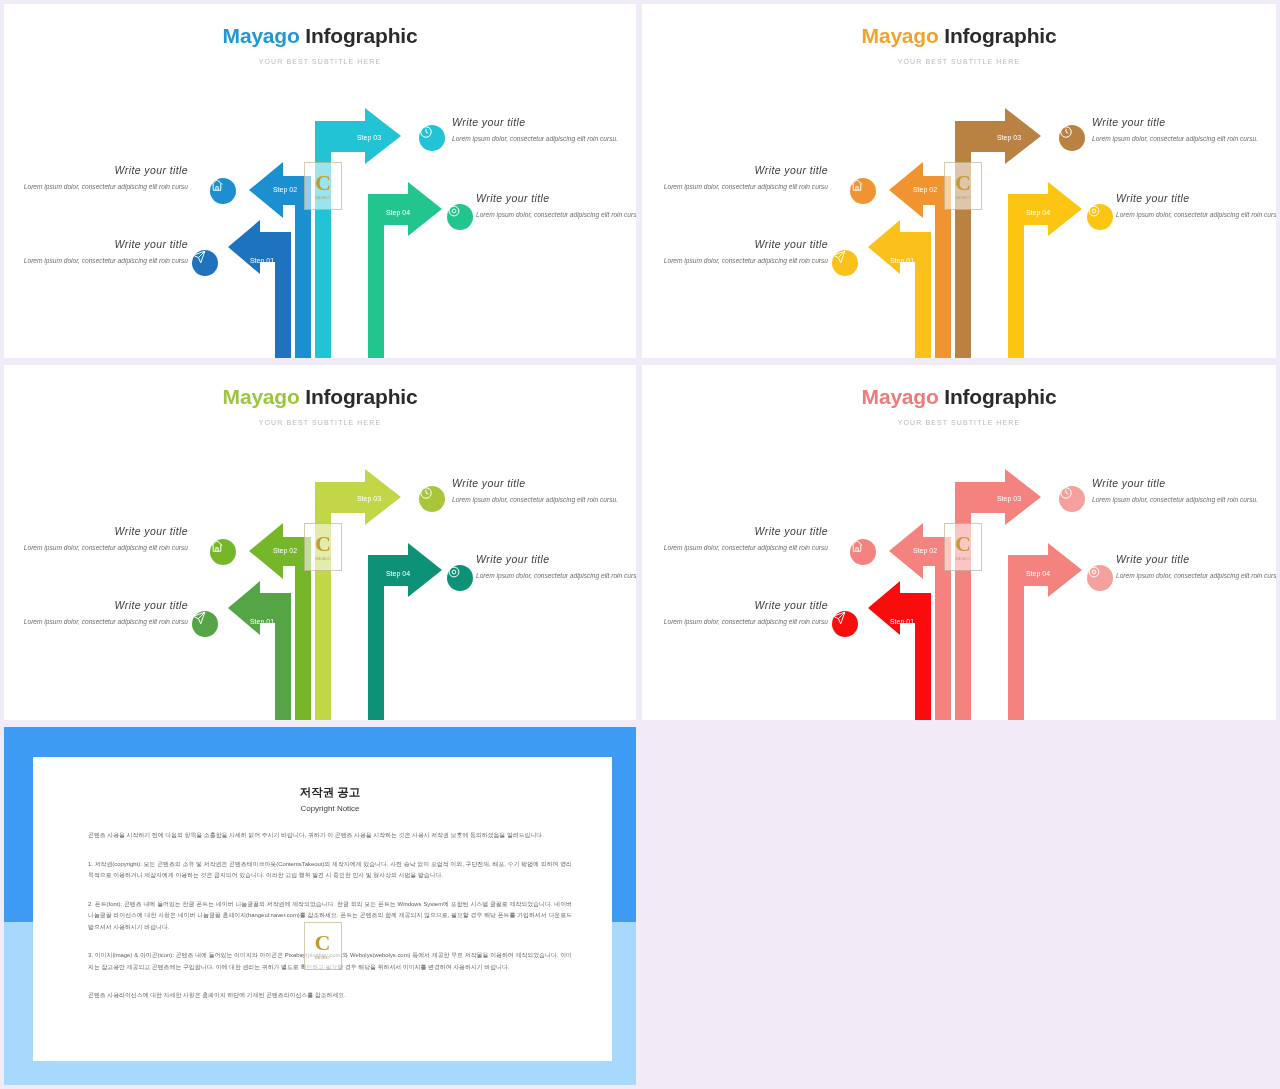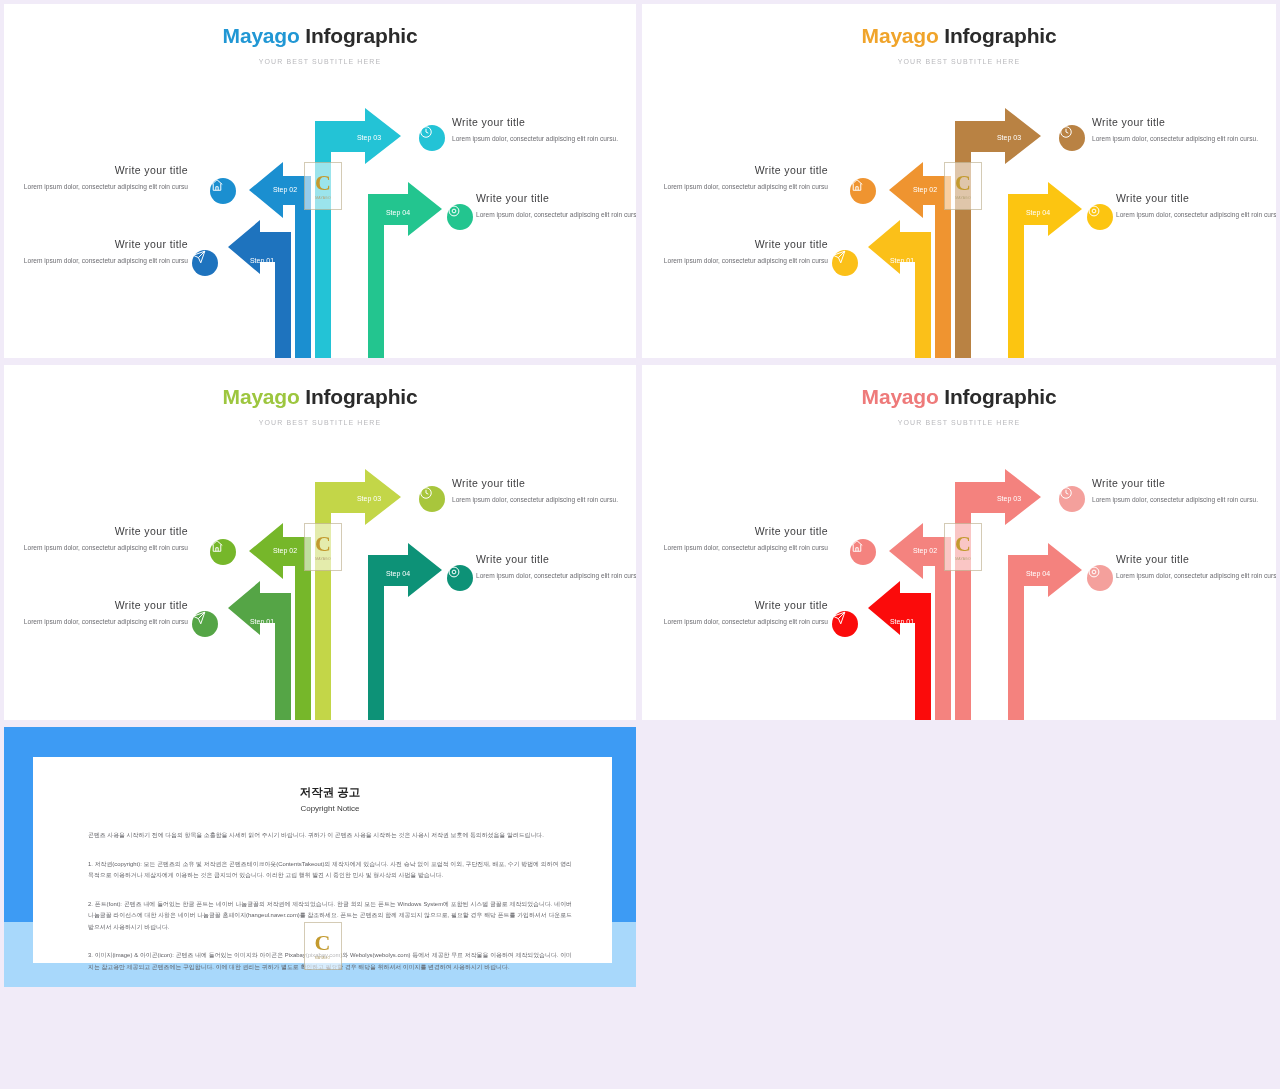--- a/index.html
+++ b/index.html
@@ -10,39 +10,39 @@
     overflow:hidden;
   }
   .canvas{position:relative;width:1280px;height:1089px;padding-left:27px;}
 
   
   .slide{position:absolute;background:#ffffff;overflow:hidden;}
   .s1{left:4px;  top:4px;  width:632px;height:354px;}
   .s2{left:642px;top:4px;  width:634px;height:354px;}
   .s3{left:4px;  top:365px;width:632px;height:355px;}
   .s4{left:642px;top:365px;width:634px;height:355px;}
-  .s5{left:4px;  top:727px;width:632px;height:260px;}
+  .s5{left:4px;  top:727px;width:632px;height:358px;}
 
   
   .head{position:absolute;left:0;right:0;top:20px;text-align:center;}
   .head .ttl{font-size:21px;font-weight:bold;color:#2b2b2b;letter-spacing:-0.2px;}
   .head .ttl .brand{font-weight:bold;}
   .head .sub{margin-top:10px;font-size:7px;letter-spacing:1.1px;color:#b9b9bd;}
 
   .c-blue   .brand{color:#2197d4;}
   .c-orange .brand{color:#f0a42b;}
   .c-green  .brand{color:#9dc63f;}
   .c-red    .brand{color:#ee7a7a;}
 
   
   .stage{position:absolute;left:0;top:0;width:100%;height:100%;}
   .stage svg{position:absolute;left:0;top:0;width:100%;height:100%;}
 
   
-  .tblock{position:absolute;width:170px;}
+  .tblock{position:absolute;width:170px;font-style:italic;}
   .tblock .tt{font-size:10.5px;color:#3d3d3f;letter-spacing:.4px;margin-bottom:5px;font-weight:400;}
   .tblock .tb{font-size:6.6px;color:#6d6d72;line-height:1.85;}
   .tblock.r-align{text-align:right;}
   .tblock.l-align{text-align:left;}
 
   
   .icn{position:absolute;width:26px;height:26px;border-radius:50%;
        display:flex;align-items:center;justify-content:center;}
   .icn svg{width:14px;height:14px;display:block;}
 

